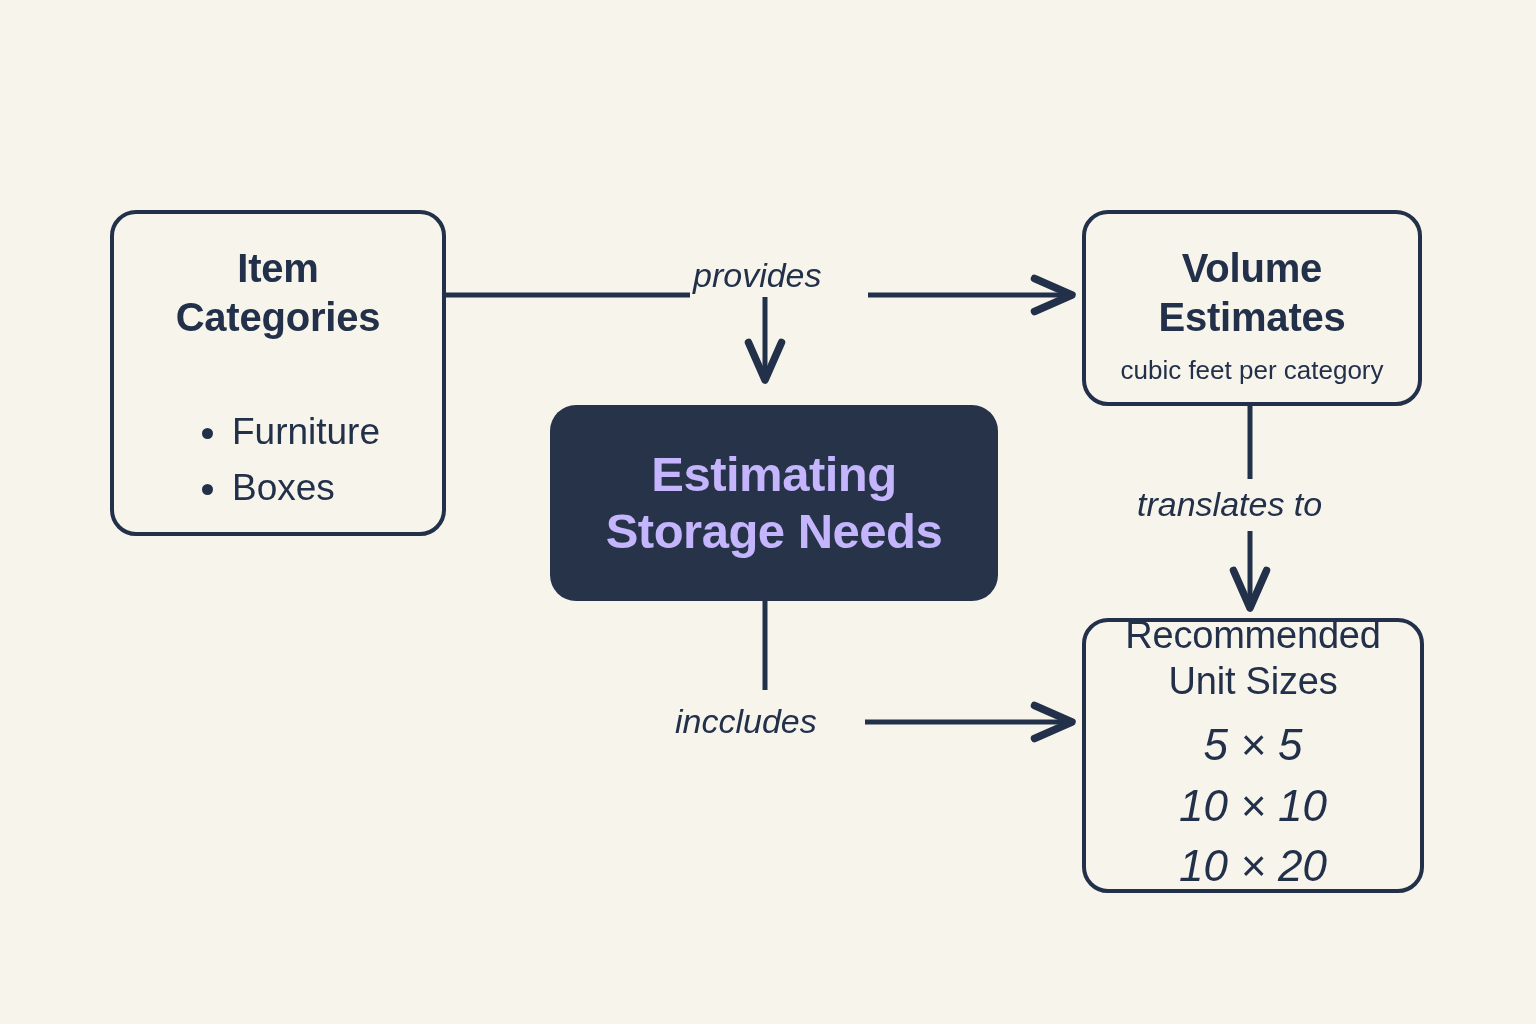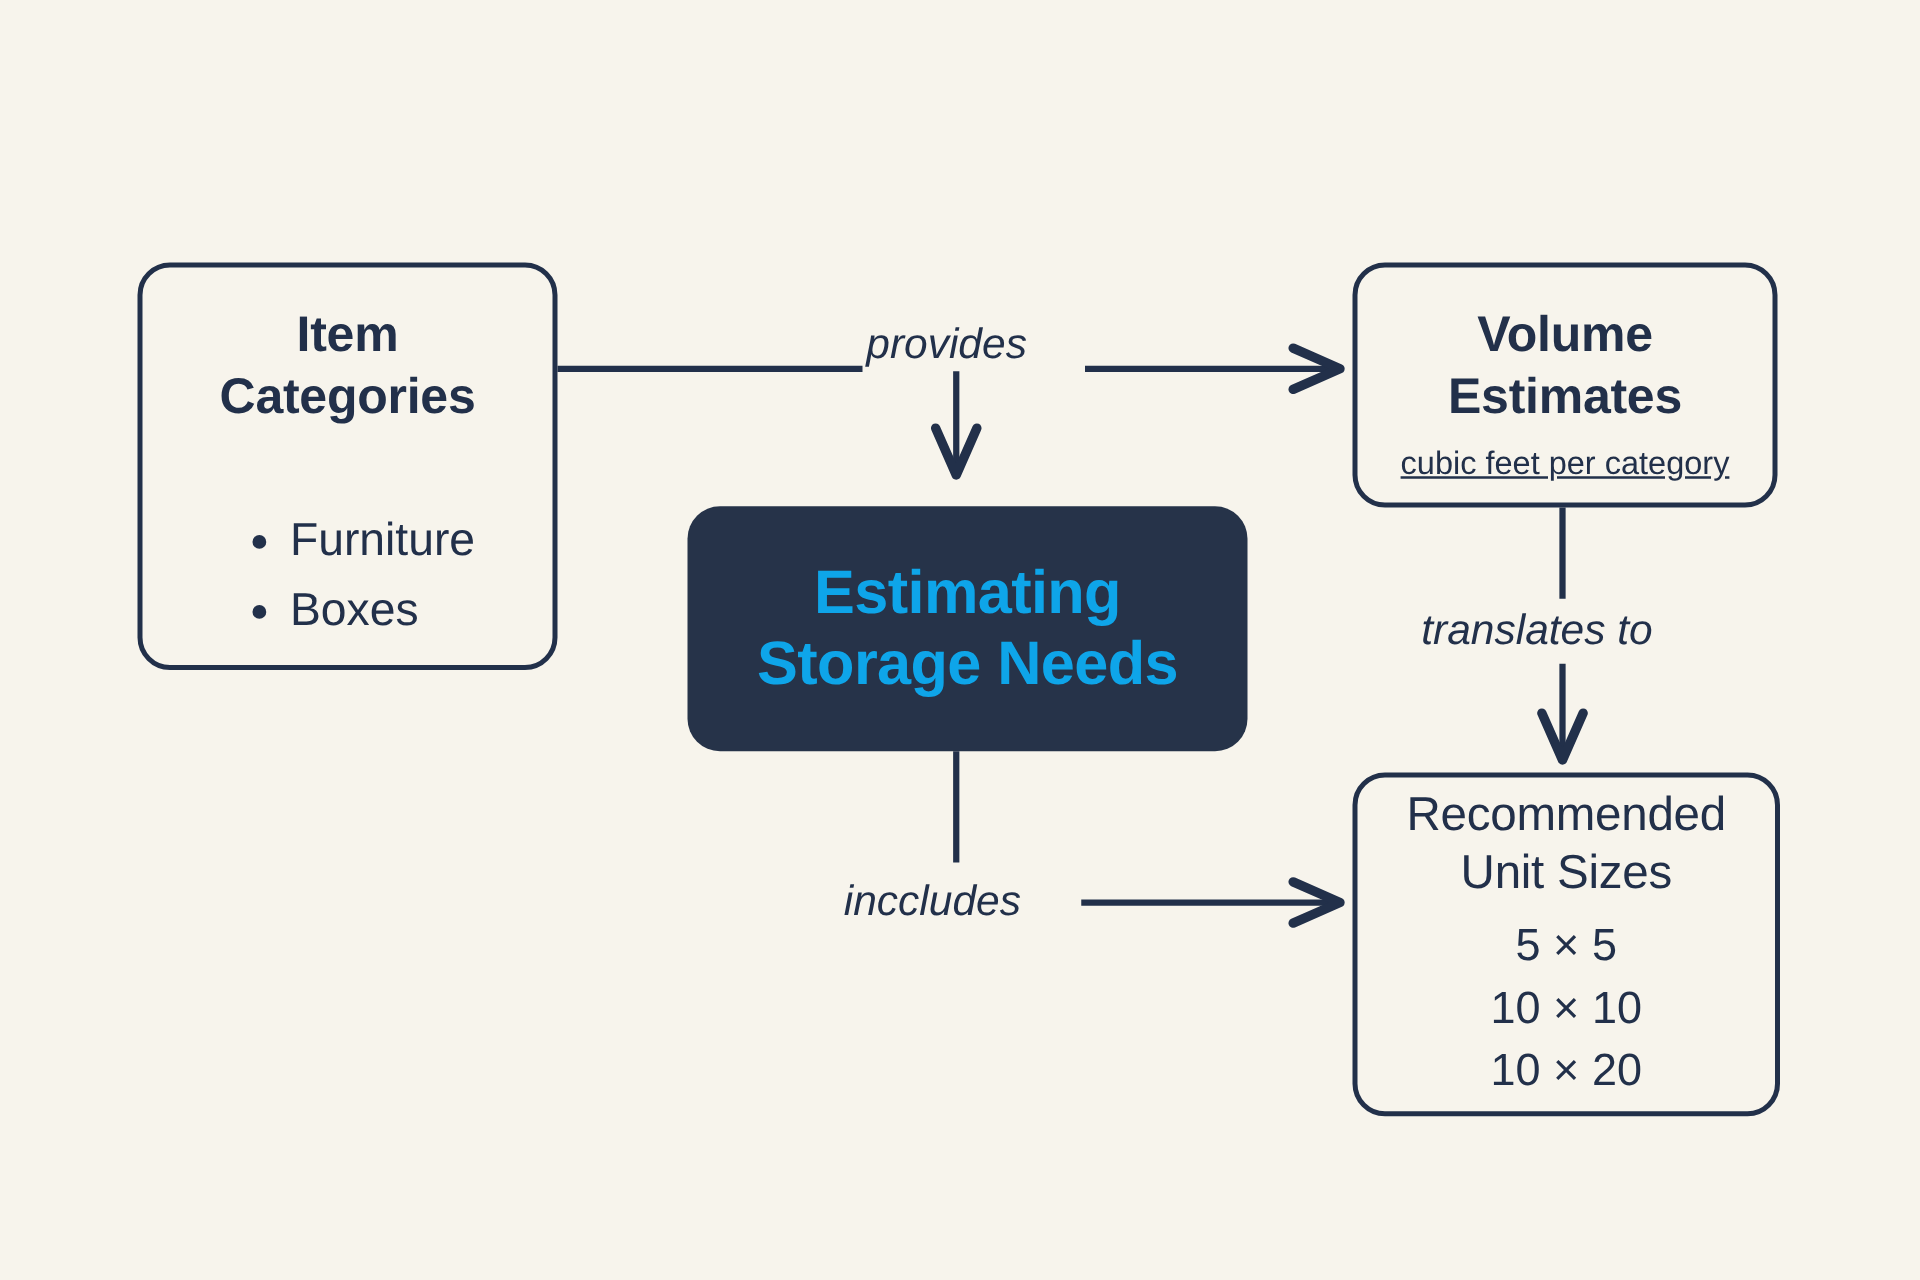--- a/index.html
+++ b/index.html
@@ -42,21 +42,21 @@
     text-align: center;
   }
   .node.outline {
     background: #f7f4ec;
     border: 4px solid #22304a;
     border-radius: 26px;
   }
   .node.central {
     background: #263349;
     border-radius: 26px;
-    color: #0ea5e9;
+    color: #c4b5fd;
   }
 
   
   #node-item-categories {
     left: 110px;
     top: 210px;
     width: 336px;
     height: 326px;
     padding: 18px 14px 16px 14px;
     justify-content: space-between;
@@ -121,21 +121,20 @@
     font-weight: bold;
     line-height: 1.22;
     letter-spacing: -0.2px;
     margin-top: 16px;
   }
   #node-volume .subtitle {
     font-size: 26px;
     line-height: 1.3;
     margin-top: 12px;
     white-space: nowrap;
-    text-decoration: underline;
   }
 
   
   #node-recommended {
     left: 1082px;
     top: 618px;
     width: 342px;
     height: 275px;
     padding: 10px 10px 14px 10px;
   }
@@ -145,23 +144,24 @@
     line-height: 1.22;
     letter-spacing: -0.2px;
     margin-top: 2px;
   }
   #node-recommended .size-list {
     list-style: none;
     margin: 10px 0 0 0;
     padding: 0;
   }
   #node-recommended .size-list li {
-    font-size: 36px;
+    font-size: 44px;
     line-height: 1.38;
     white-space: nowrap;
+    font-style: italic;
   }
 
   
   .edge-label {
     position: absolute;
     z-index: 3;
     font-size: 34px;
     line-height: 1;
     color: #22304a;
     background: #f7f4ec;

